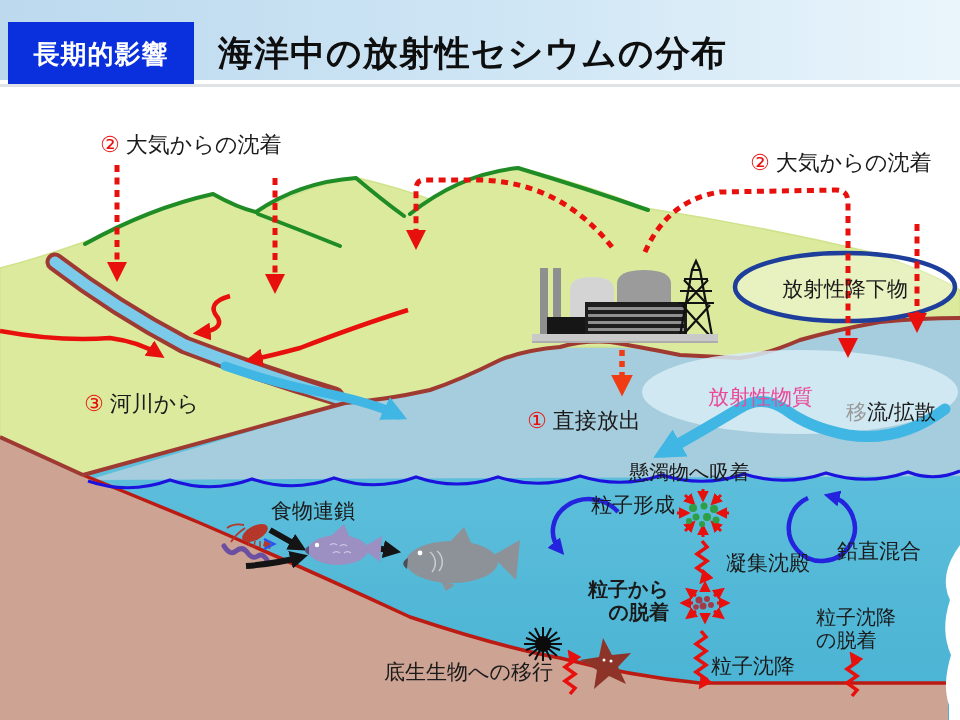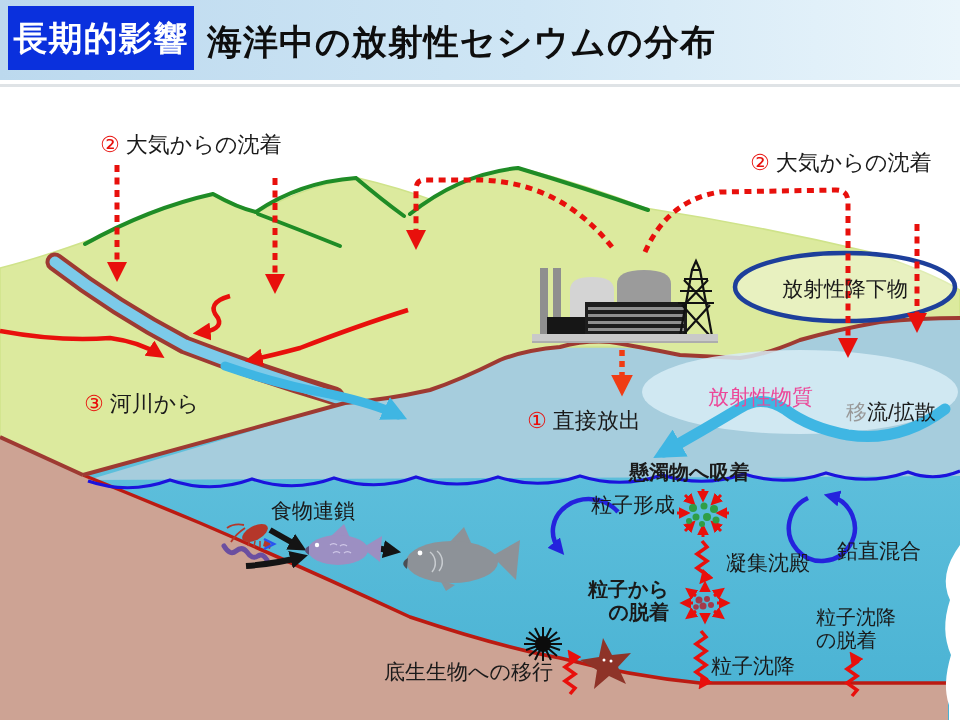--- a/index.html
+++ b/index.html
@@ -2,37 +2,37 @@
 <html><head>
 <meta charset="utf-8">
 <style>
   html,body{margin:0;padding:0;background:#fff;}
   .slide{position:relative;width:960px;height:720px;overflow:hidden;background:#fff;
          font-family:"Liberation Sans","DejaVu Sans",sans-serif;}
   
   .header{position:absolute;left:0;top:0;width:960px;height:80px;
           background:linear-gradient(90deg,#bcd9ee 0%,#cfe6f5 55%,#eaf5fb 100%);}
   .header-line{position:absolute;left:0;top:84px;width:960px;height:3px;background:#dfe3e6;}
-  .badge{position:absolute;left:8px;top:6px;width:186px;height:64px;background:#0a30dd;
-         color:#fff;font-weight:bold;font-size:34px;text-align:center;line-height:64px;letter-spacing:1px;}
+  .badge{position:absolute;left:8px;top:22px;width:186px;height:64px;background:#0a30dd;
+         color:#fff;font-weight:bold;font-size:26px;text-align:center;line-height:64px;letter-spacing:1px;}
   .title{position:absolute;left:206px;top:18px;font-size:35px;font-weight:bold;color:#0e0e0e;
-         margin:1px;white-space:nowrap;letter-spacing:1px;}
+         margin:12px;white-space:nowrap;letter-spacing:1px;}
   .subtitle{position:absolute;left:233px;top:90px;font-size:17.5px;color:#111;white-space:nowrap;}
   
   .lbl{position:absolute;font-size:21px;color:#1a1a1a;white-space:nowrap;line-height:1.15;}
   .lbl .num{color:#e8100c;}
   .lbl-dep-left{left:100px;top:132px;font-size:22px;}
   .lbl-dep-right{left:750px;top:150px;font-size:22px;}
   .lbl-fallout{left:845px;top:289px;transform:translate(-50%,-50%);}
   .lbl-river{left:84px;top:391px;font-size:22px;}
   .lbl-direct{left:527px;top:408px;font-size:22px;}
   .lbl-substance{left:708px;top:385px;color:#ec4899;}
   .lbl-advection{left:846px;top:400px;}
   .lbl-advection .g1{color:#999;}
-  .lbl-adsorption{left:629px;top:461px;font-size:20px;font-weight:bold;}
+  .lbl-adsorption{left:629px;top:461px;font-size:20px;}
   .lbl-particle-formation{left:591px;top:493px;}
   .lbl-food-chain{left:271px;top:499px;}
   .lbl-aggregation{left:726px;top:551px;}
   .lbl-vertical-mixing{left:837px;top:539px;}
   .lbl-desorp-particles{left:575px;top:578px;width:94px;text-align:right;font-size:20px;font-weight:bold;}
   .lbl-desorp-sediment{left:816px;top:606px;font-size:20px;}
   .lbl-settling{left:711px;top:654px;}
   .lbl-benthic{left:384px;top:660px;}
   svg{position:absolute;left:0;top:0;}
 </style>

